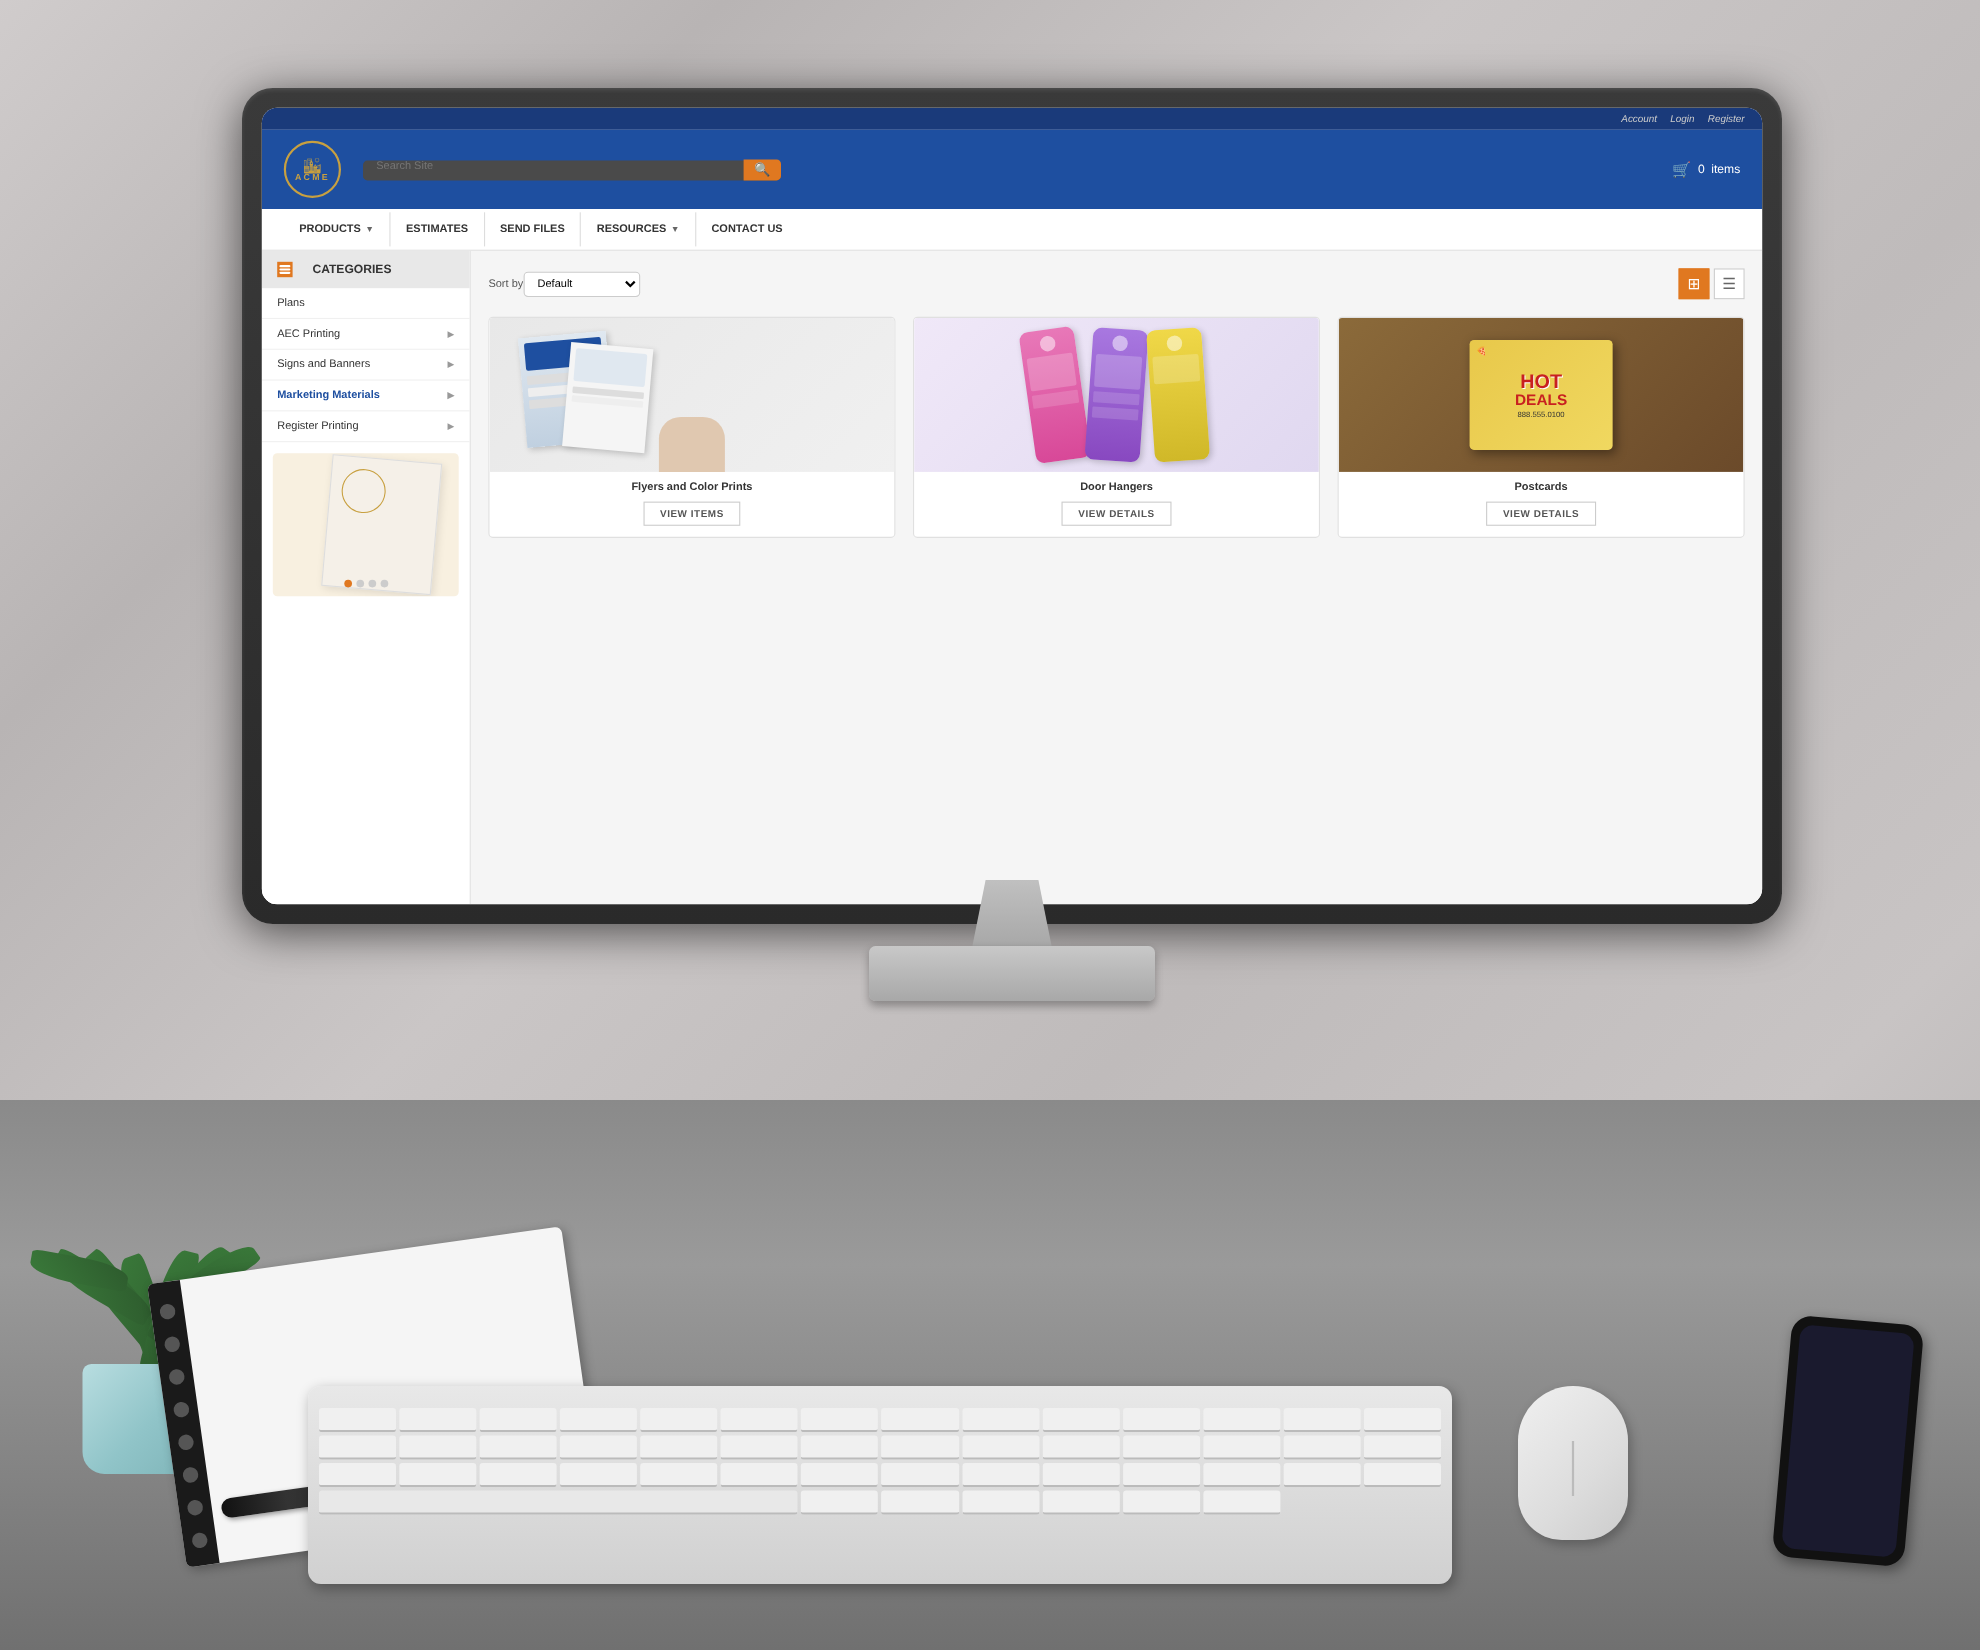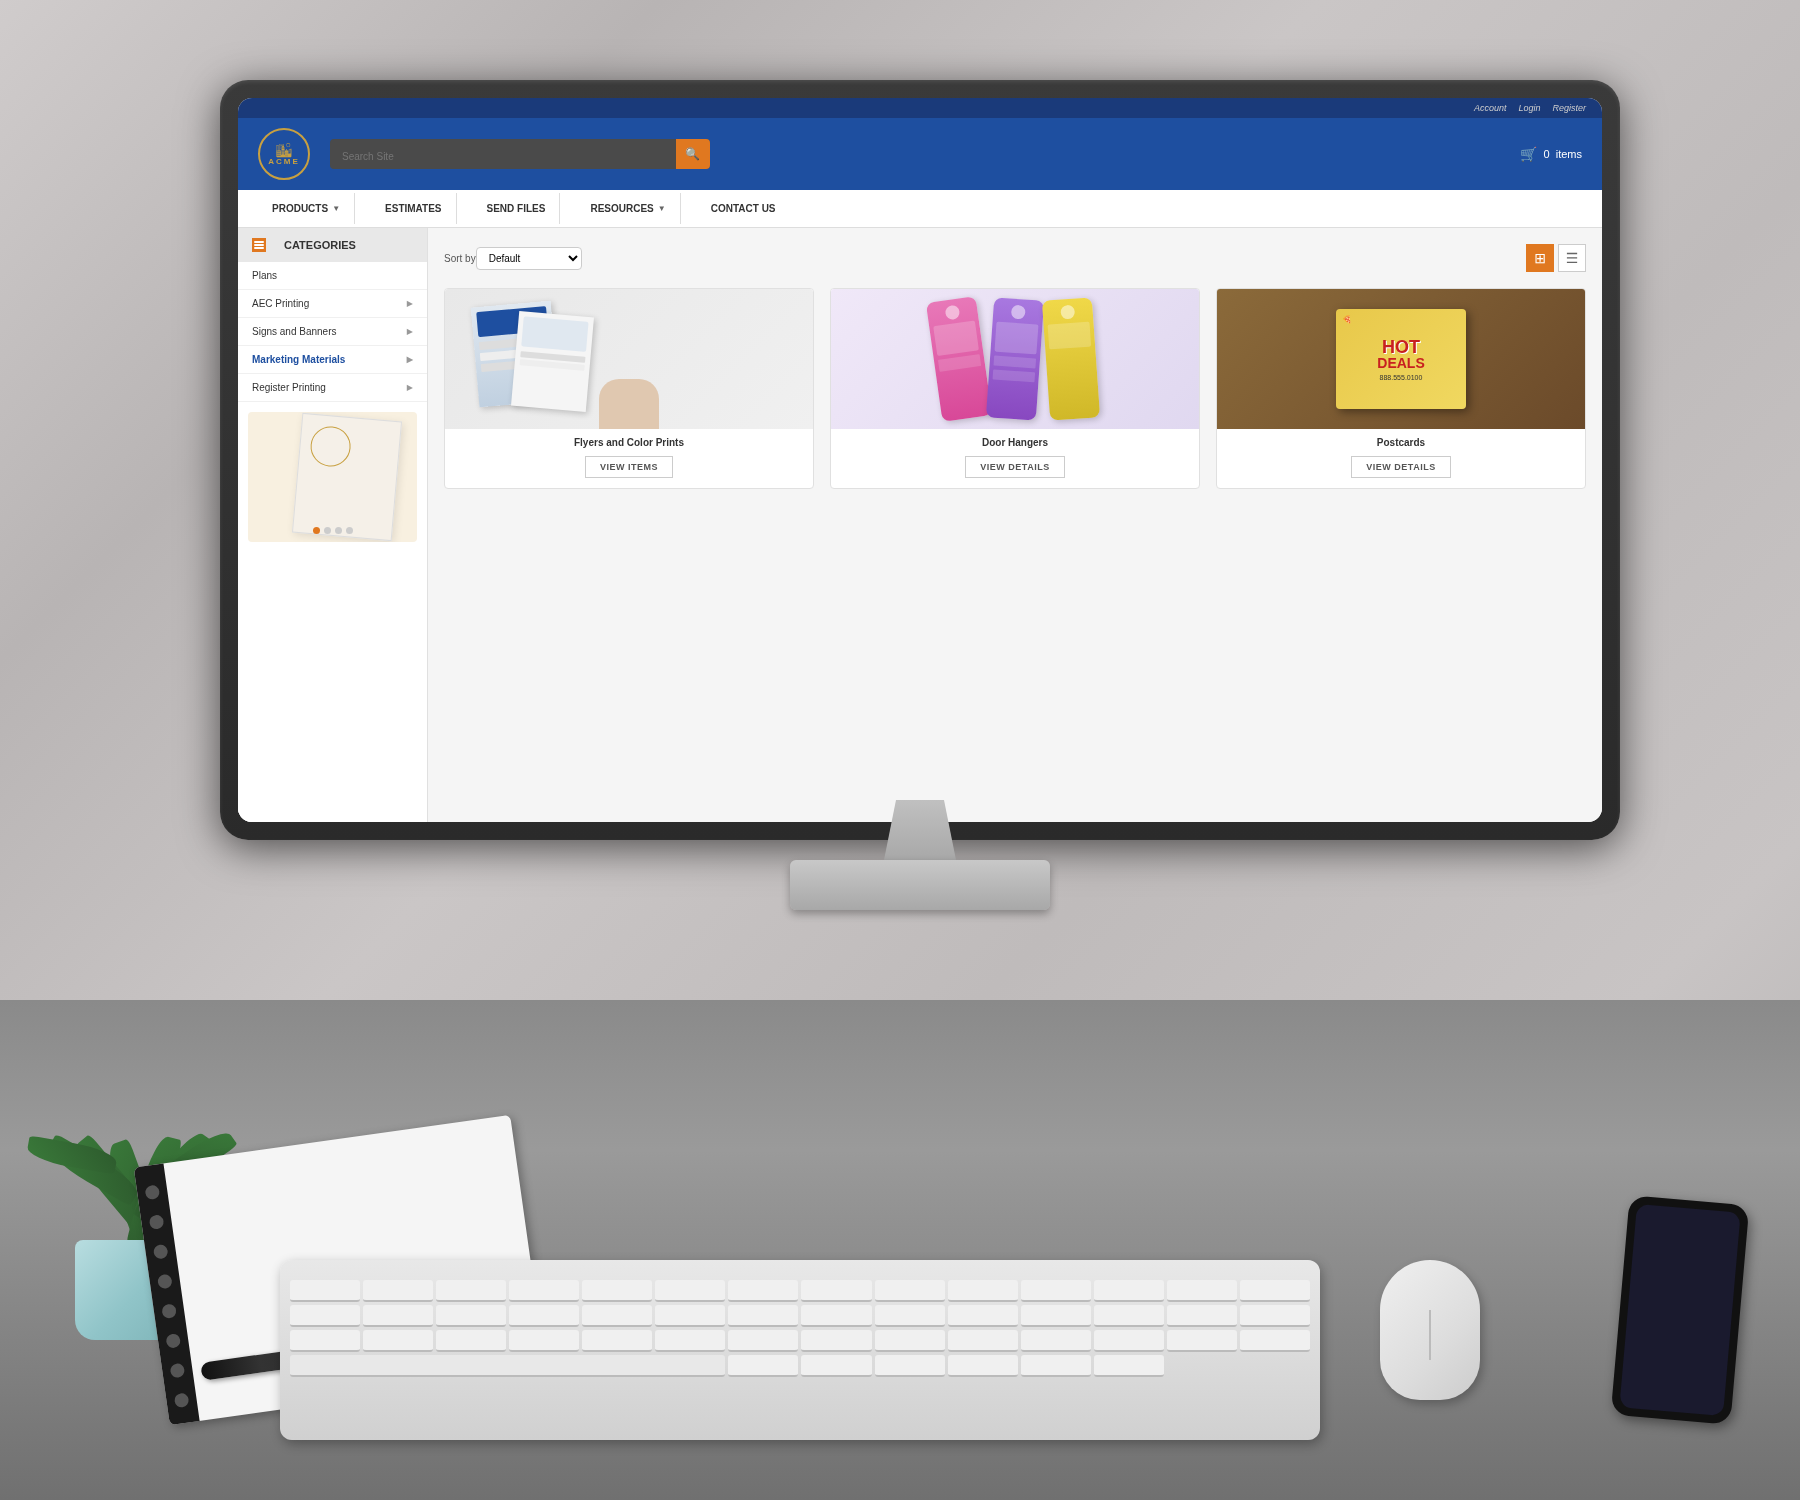--- a/index.html
+++ b/index.html
@@ -279,21 +279,21 @@
       letter-spacing: 2px;
       font-weight: bold;
     }
     .search-container {
       flex: 1;
       max-width: 380px;
       position: relative;
     }
     .search-input {
       width: 100%;
-      padding: 12px 36px 7px 12px;
+      padding: 0 36px 7px 12px;
       border: none;
       border-radius: 4px;
       font-size: 10px;
       background: #4a4a4a;
       color: #aaa;
     }
     .search-btn {
       position: absolute;
       right: 0;
       top: 0;
@@ -323,21 +323,21 @@
     .cart-count { color: white; }
 
     
     .site-nav {
       background: white;
       border-bottom: 1px solid #ddd;
       padding: 0 20px;
       display: flex;
       align-items: center;
       min-height: 38px;
-      gap: 16px;
+      gap: 0;
     }
     .nav-item {
       padding: 10px 14px;
       font-size: 10px;
       color: #333;
       font-weight: bold;
       cursor: pointer;
       border-right: 1px solid #ddd;
       display: flex;
       align-items: center;

